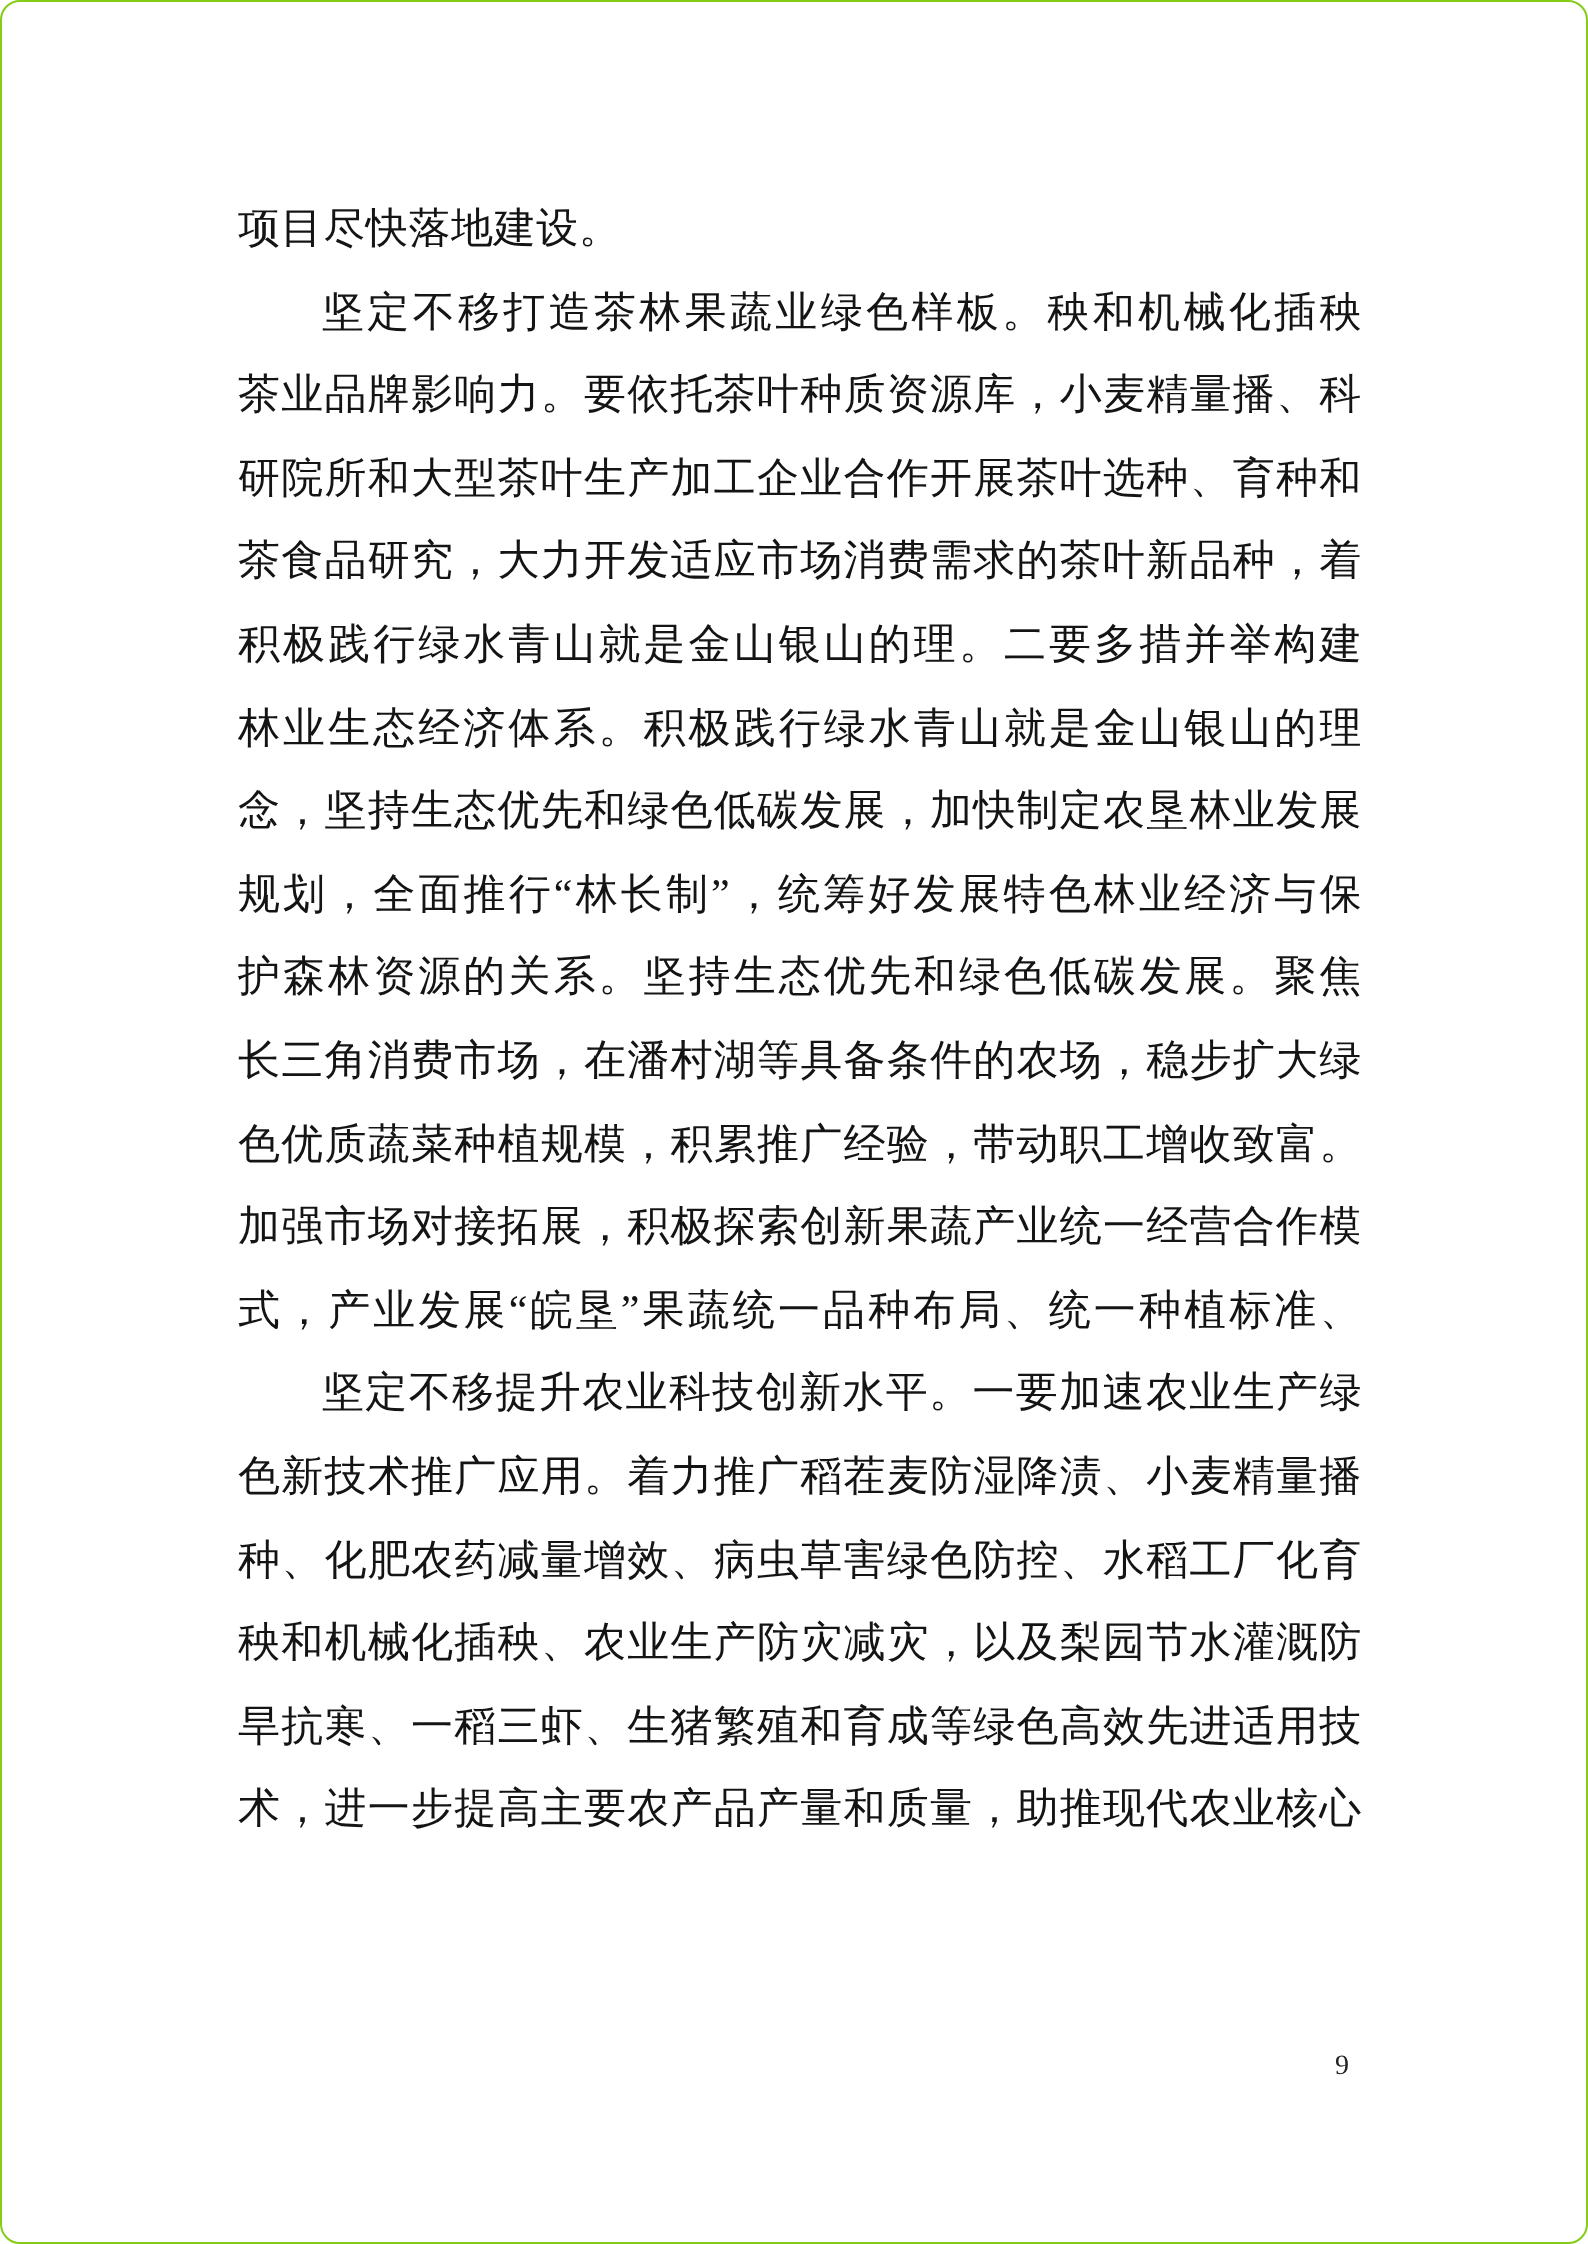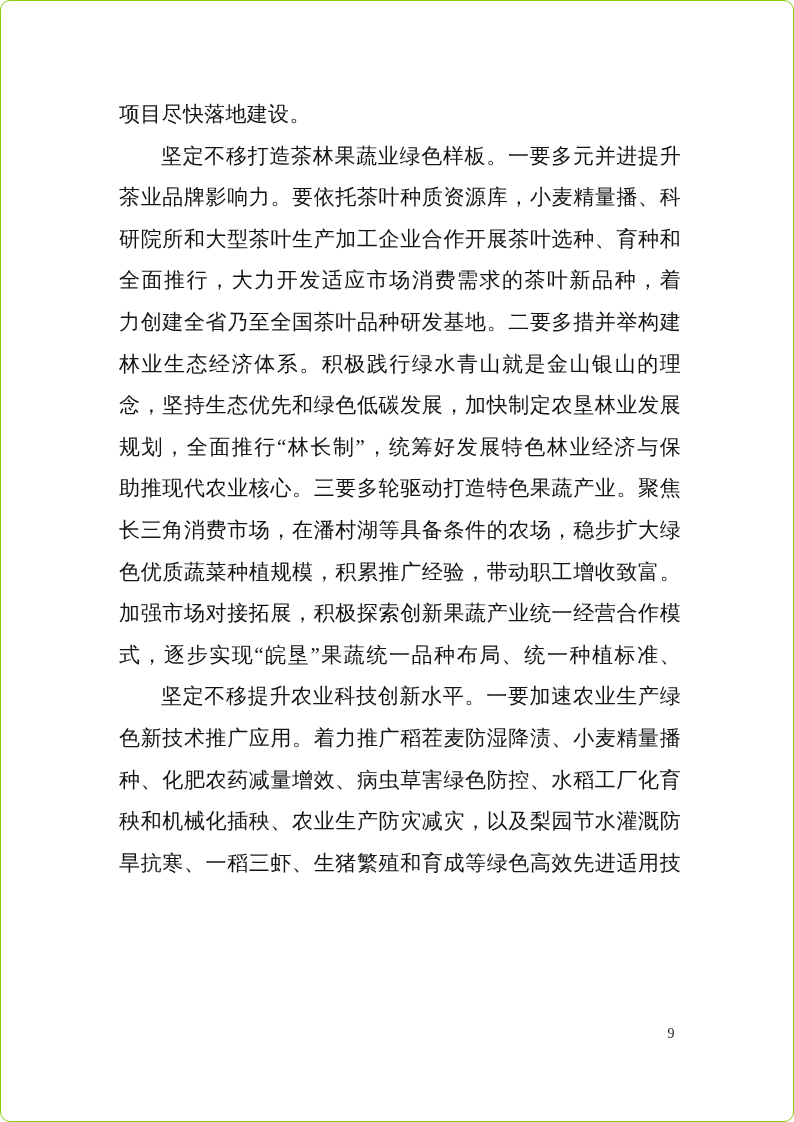--- a/index.html
+++ b/index.html
@@ -54,33 +54,34 @@
     line-height: 18px;
     color: #222222;
   }
 </style>
 </head>
 <body>
 
 <div class="page">
   <div class="text-block">
       <div class="line left">项目尽快落地建设。</div>
-      <div class="line indent">坚定不移打造茶林果蔬业绿色样板。一要多元并进提升</div>
+      <div class="line indent">坚定不移打造茶林果蔬业绿色样板。秧和机械化插秧</div>
       <div class="line">茶业品牌影响力。要依托茶叶种质资源库，小麦精量播、科</div>
       <div class="line">研院所和大型茶叶生产加工企业合作开展茶叶选种、育种和</div>
-      <div class="line">全面推行，大力开发适应市场消费需求的茶叶新品种，着</div>
-      <div class="line">力创建全省乃至全国茶叶品种研发基地。二要多措并举构建</div>
+      <div class="line">茶食品研究，大力开发适应市场消费需求的茶叶新品种，着</div>
+      <div class="line">积极践行绿水青山就是金山银山的理。二要多措并举构建</div>
       <div class="line">林业生态经济体系。积极践行绿水青山就是金山银山的理</div>
       <div class="line">念，坚持生态优先和绿色低碳发展，加快制定农垦林业发展</div>
       <div class="line">规划，全面推行“林长制”，统筹好发展特色林业经济与保</div>
-      <div class="line">助推现代农业核心。三要多轮驱动打造特色果蔬产业。聚焦</div>
+      <div class="line">护森林资源的关系。坚持生态优先和绿色低碳发展。聚焦</div>
       <div class="line">长三角消费市场，在潘村湖等具备条件的农场，稳步扩大绿</div>
       <div class="line">色优质蔬菜种植规模，积累推广经验，带动职工增收致富。</div>
       <div class="line">加强市场对接拓展，积极探索创新果蔬产业统一经营合作模</div>
-      <div class="line">式，逐步实现“皖垦”果蔬统一品种布局、统一种植标准、</div>
+      <div class="line">式，产业发展“皖垦”果蔬统一品种布局、统一种植标准、</div>
       <div class="line indent">坚定不移提升农业科技创新水平。一要加速农业生产绿</div>
       <div class="line">色新技术推广应用。着力推广稻茬麦防湿降渍、小麦精量播</div>
       <div class="line">种、化肥农药减量增效、病虫草害绿色防控、水稻工厂化育</div>
       <div class="line">秧和机械化插秧、农业生产防灾减灾，以及梨园节水灌溉防</div>
       <div class="line">旱抗寒、一稻三虾、生猪繁殖和育成等绿色高效先进适用技</div>
+      <div class="line">术，进一步提高主要农产品产量和质量，助推现代农业核心</div>
     </div>
   <div class="page-number">9</div>
 </div>
 
 </body></html>

